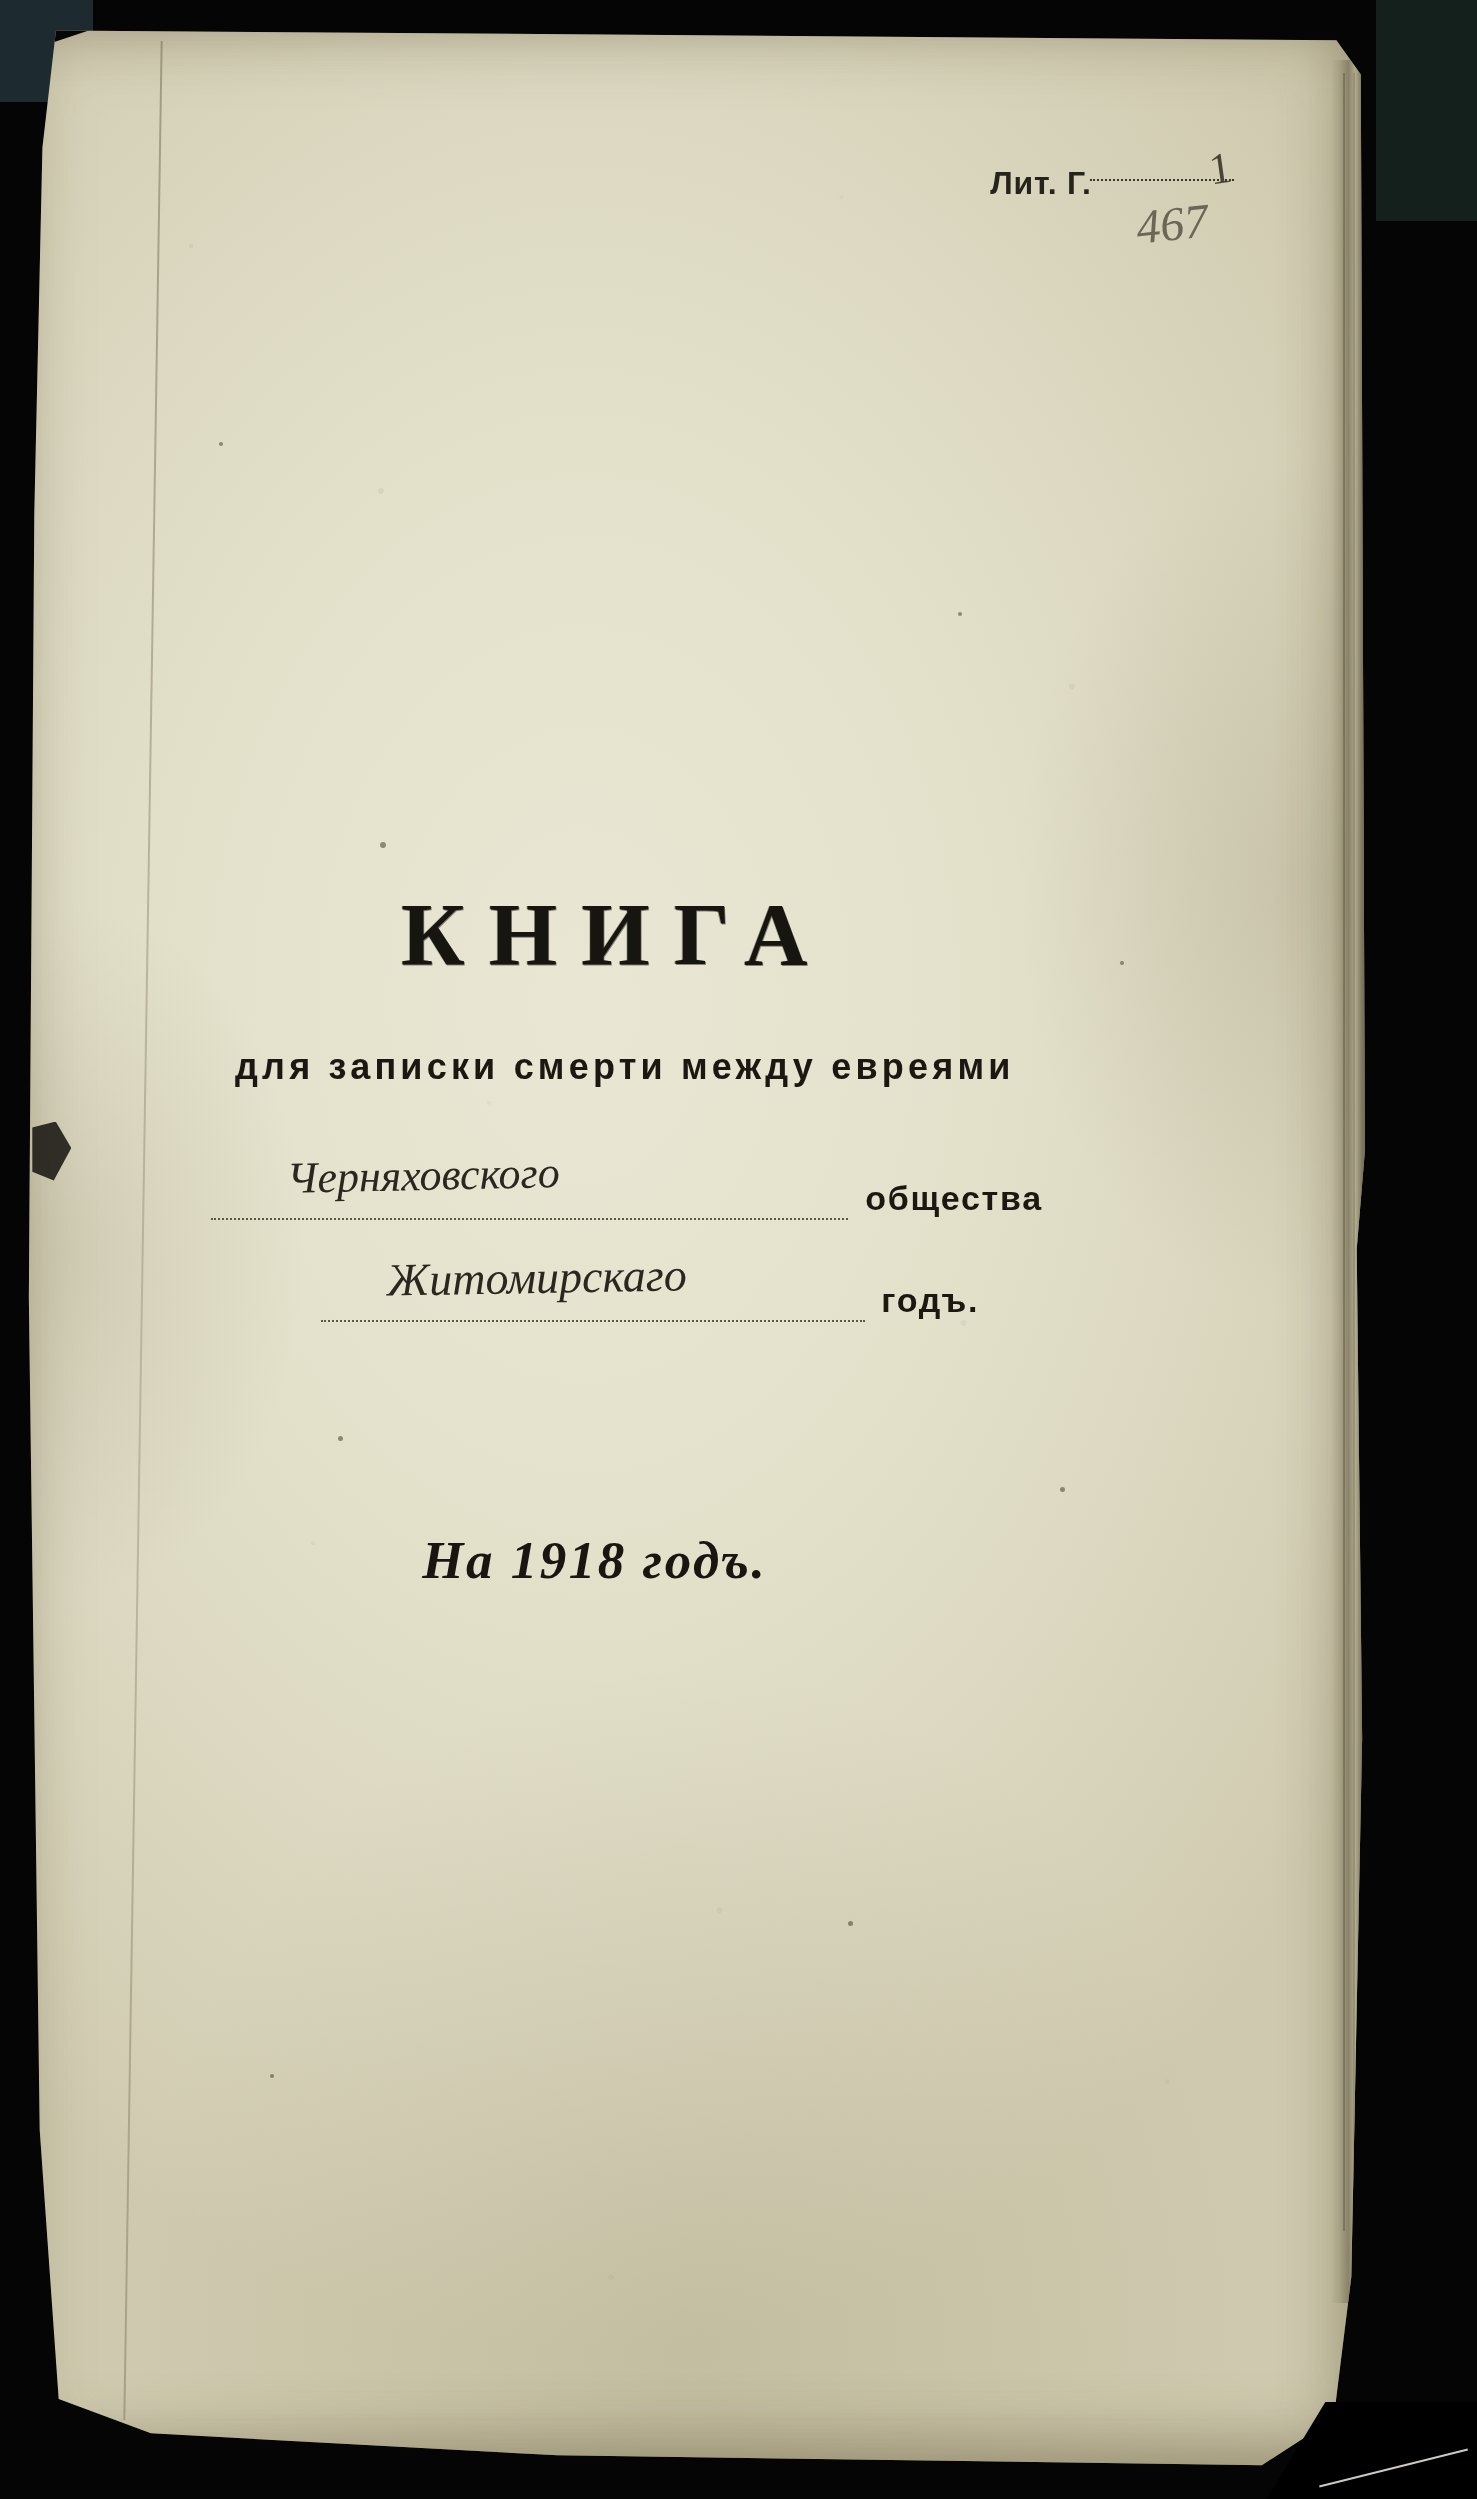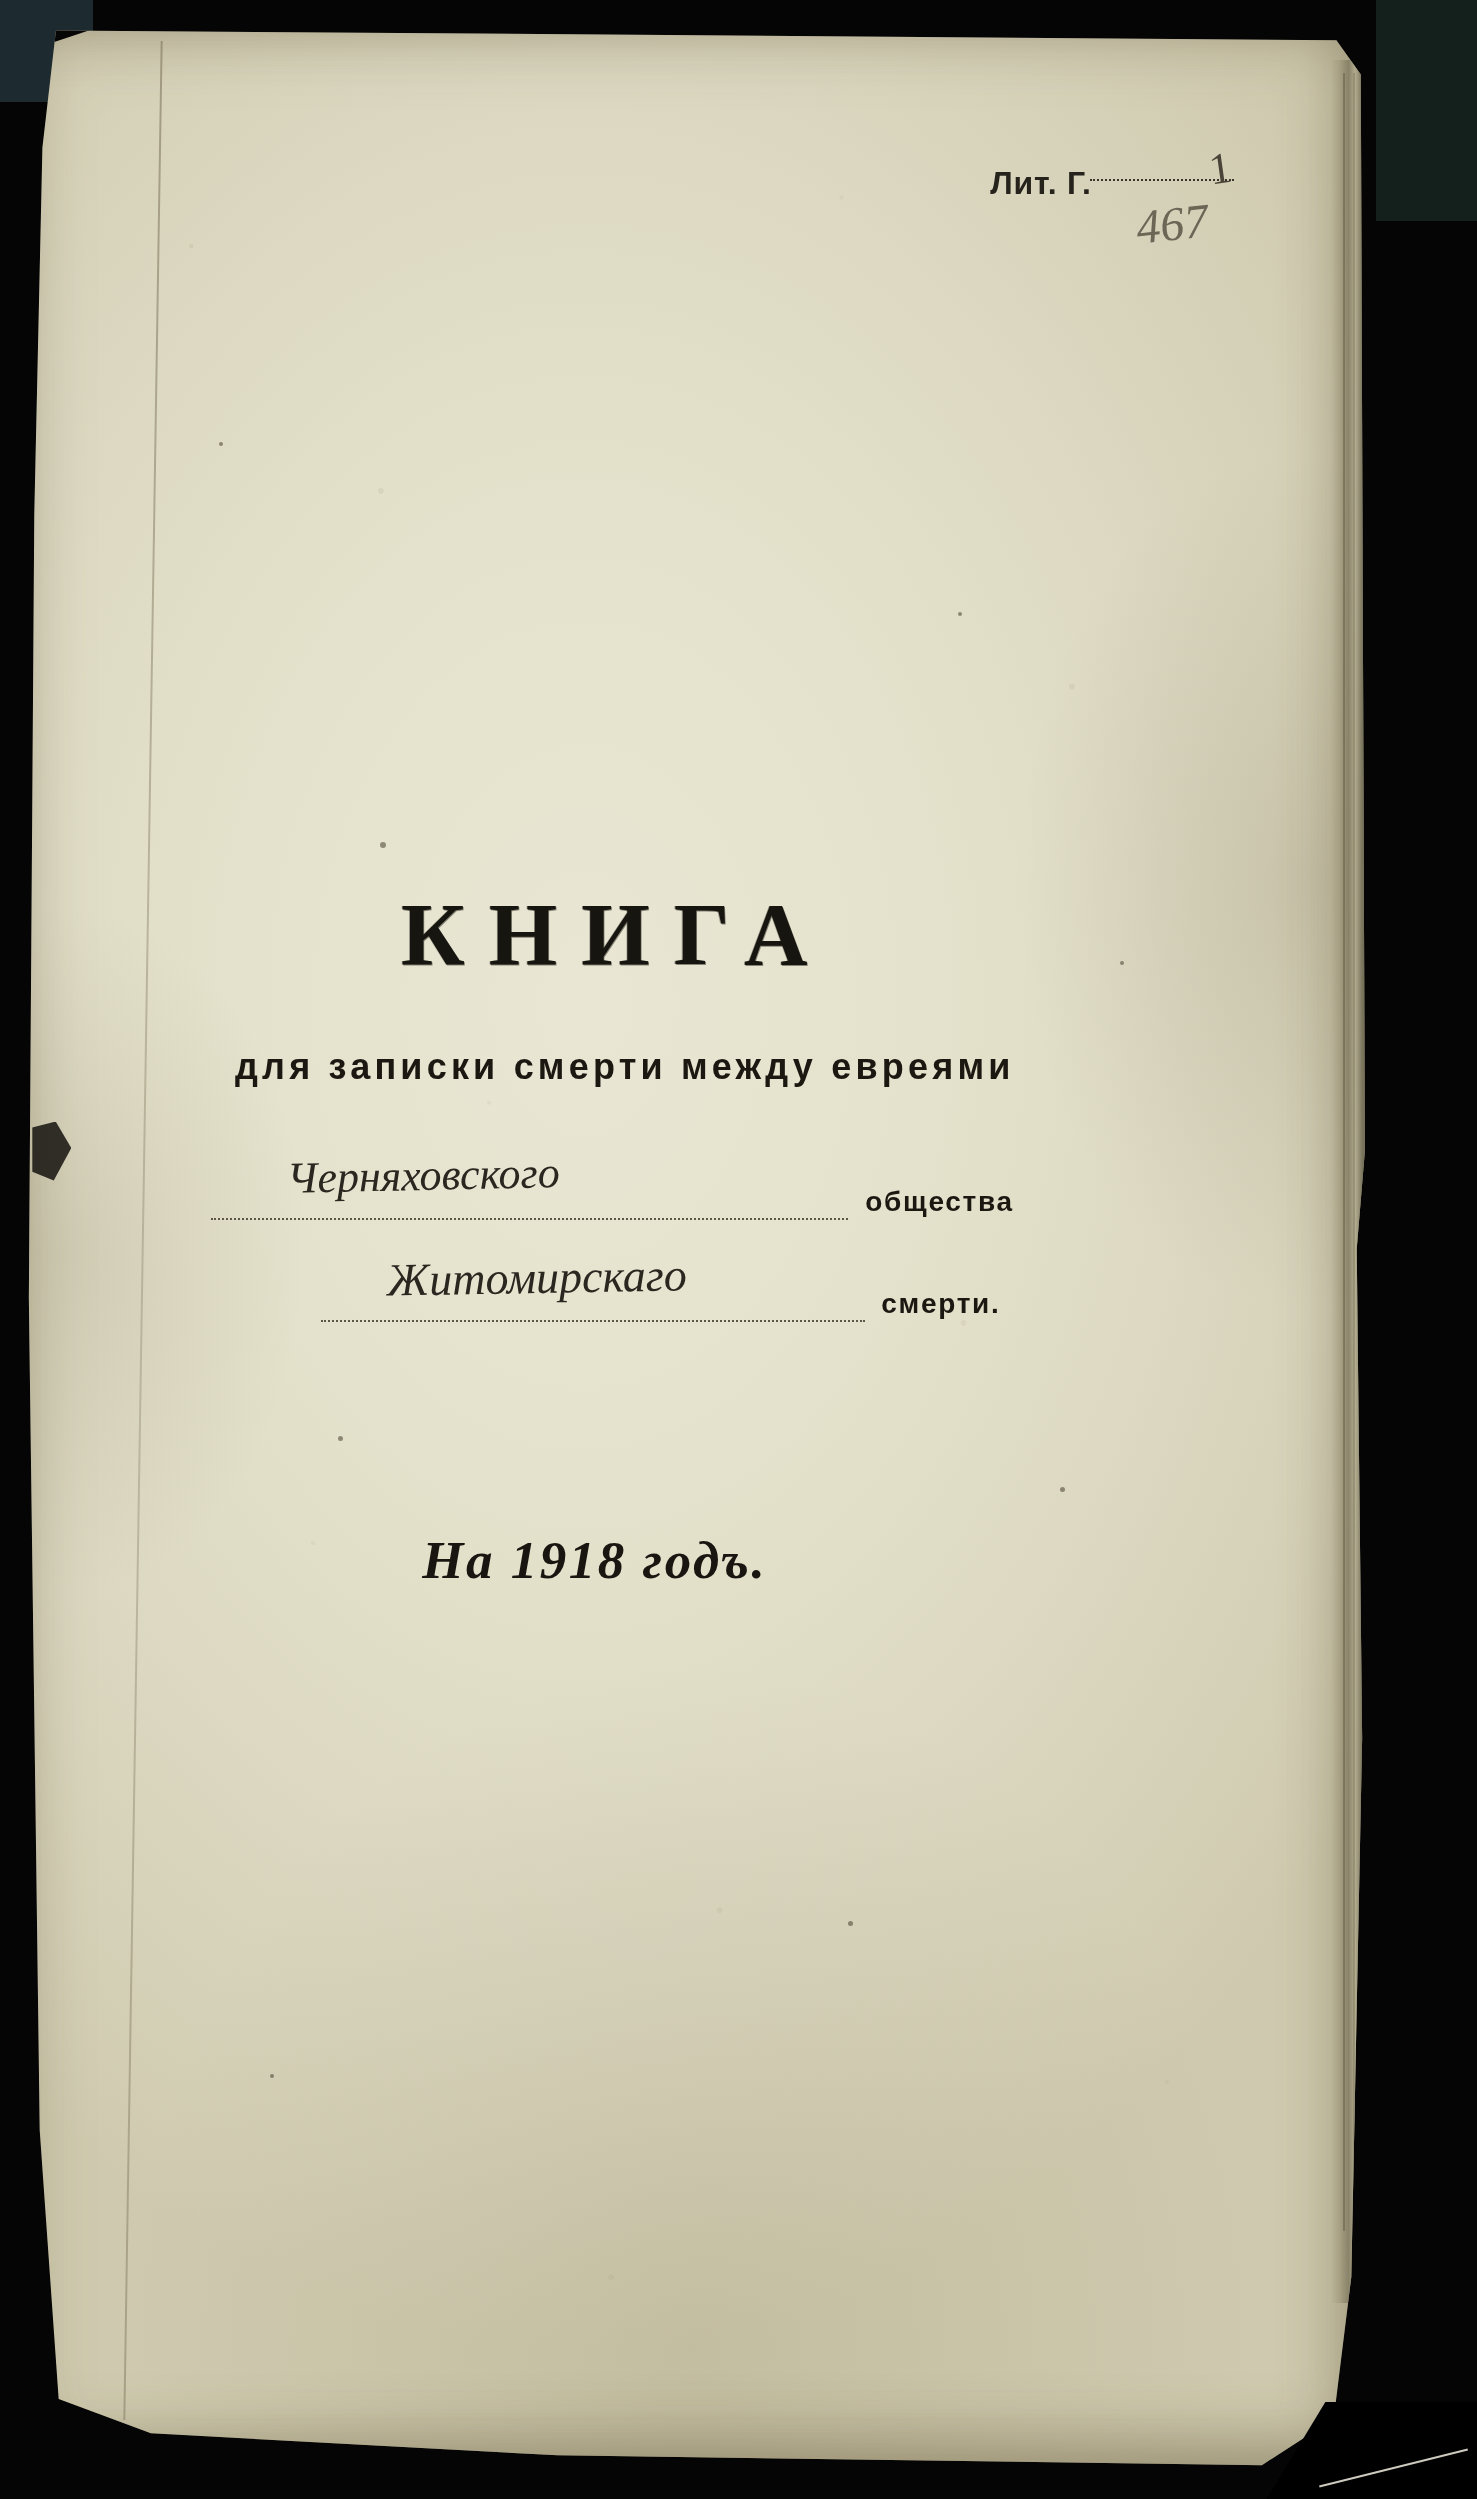--- a/index.html
+++ b/index.html
@@ -255,21 +255,21 @@
     height: 0;
     border-bottom: 2.5px dotted #5c5648;
   }
   #dots-obshchestva { width: 637px; }
   #dots-uezda { width: 544px; }
 
   .printed-word {
     position: absolute;
     font-family: "Liberation Sans", sans-serif;
     font-weight: bold;
-    font-size: 28px;
+    font-size: 34px;
     letter-spacing: 1.7px;
     color: #1b1812;
     bottom: 5.1px;
   }
   #word-obshchestva { left: 680px; }
   #word-uezda { left: 586px; }
 
   #year-line {
     position: absolute;
     left: 0; right: 1px;
@@ -335,21 +335,21 @@
 
   <div class="fill-row" id="row-obshchestva">
     <span class="dotted-line" id="dots-obshchestva"></span>
     <span class="hand" id="hand-obshchestva">Черняховского</span>
     <span class="printed-word" id="word-obshchestva">общества</span>
   </div>
 
   <div class="fill-row" id="row-uezda">
     <span class="dotted-line" id="dots-uezda"></span>
     <span class="hand" id="hand-uezda">Житомирскаго</span>
-    <span class="printed-word" id="word-uezda">смерти.</span>
+    <span class="printed-word" id="word-uezda">годъ.</span>
   </div>
 
   <div id="year-line">На 1918 годъ.</div>
 
 </div>
 
 <div class="chip" id="chip-br"></div>
 <div id="scratch-br"></div>
 
 

